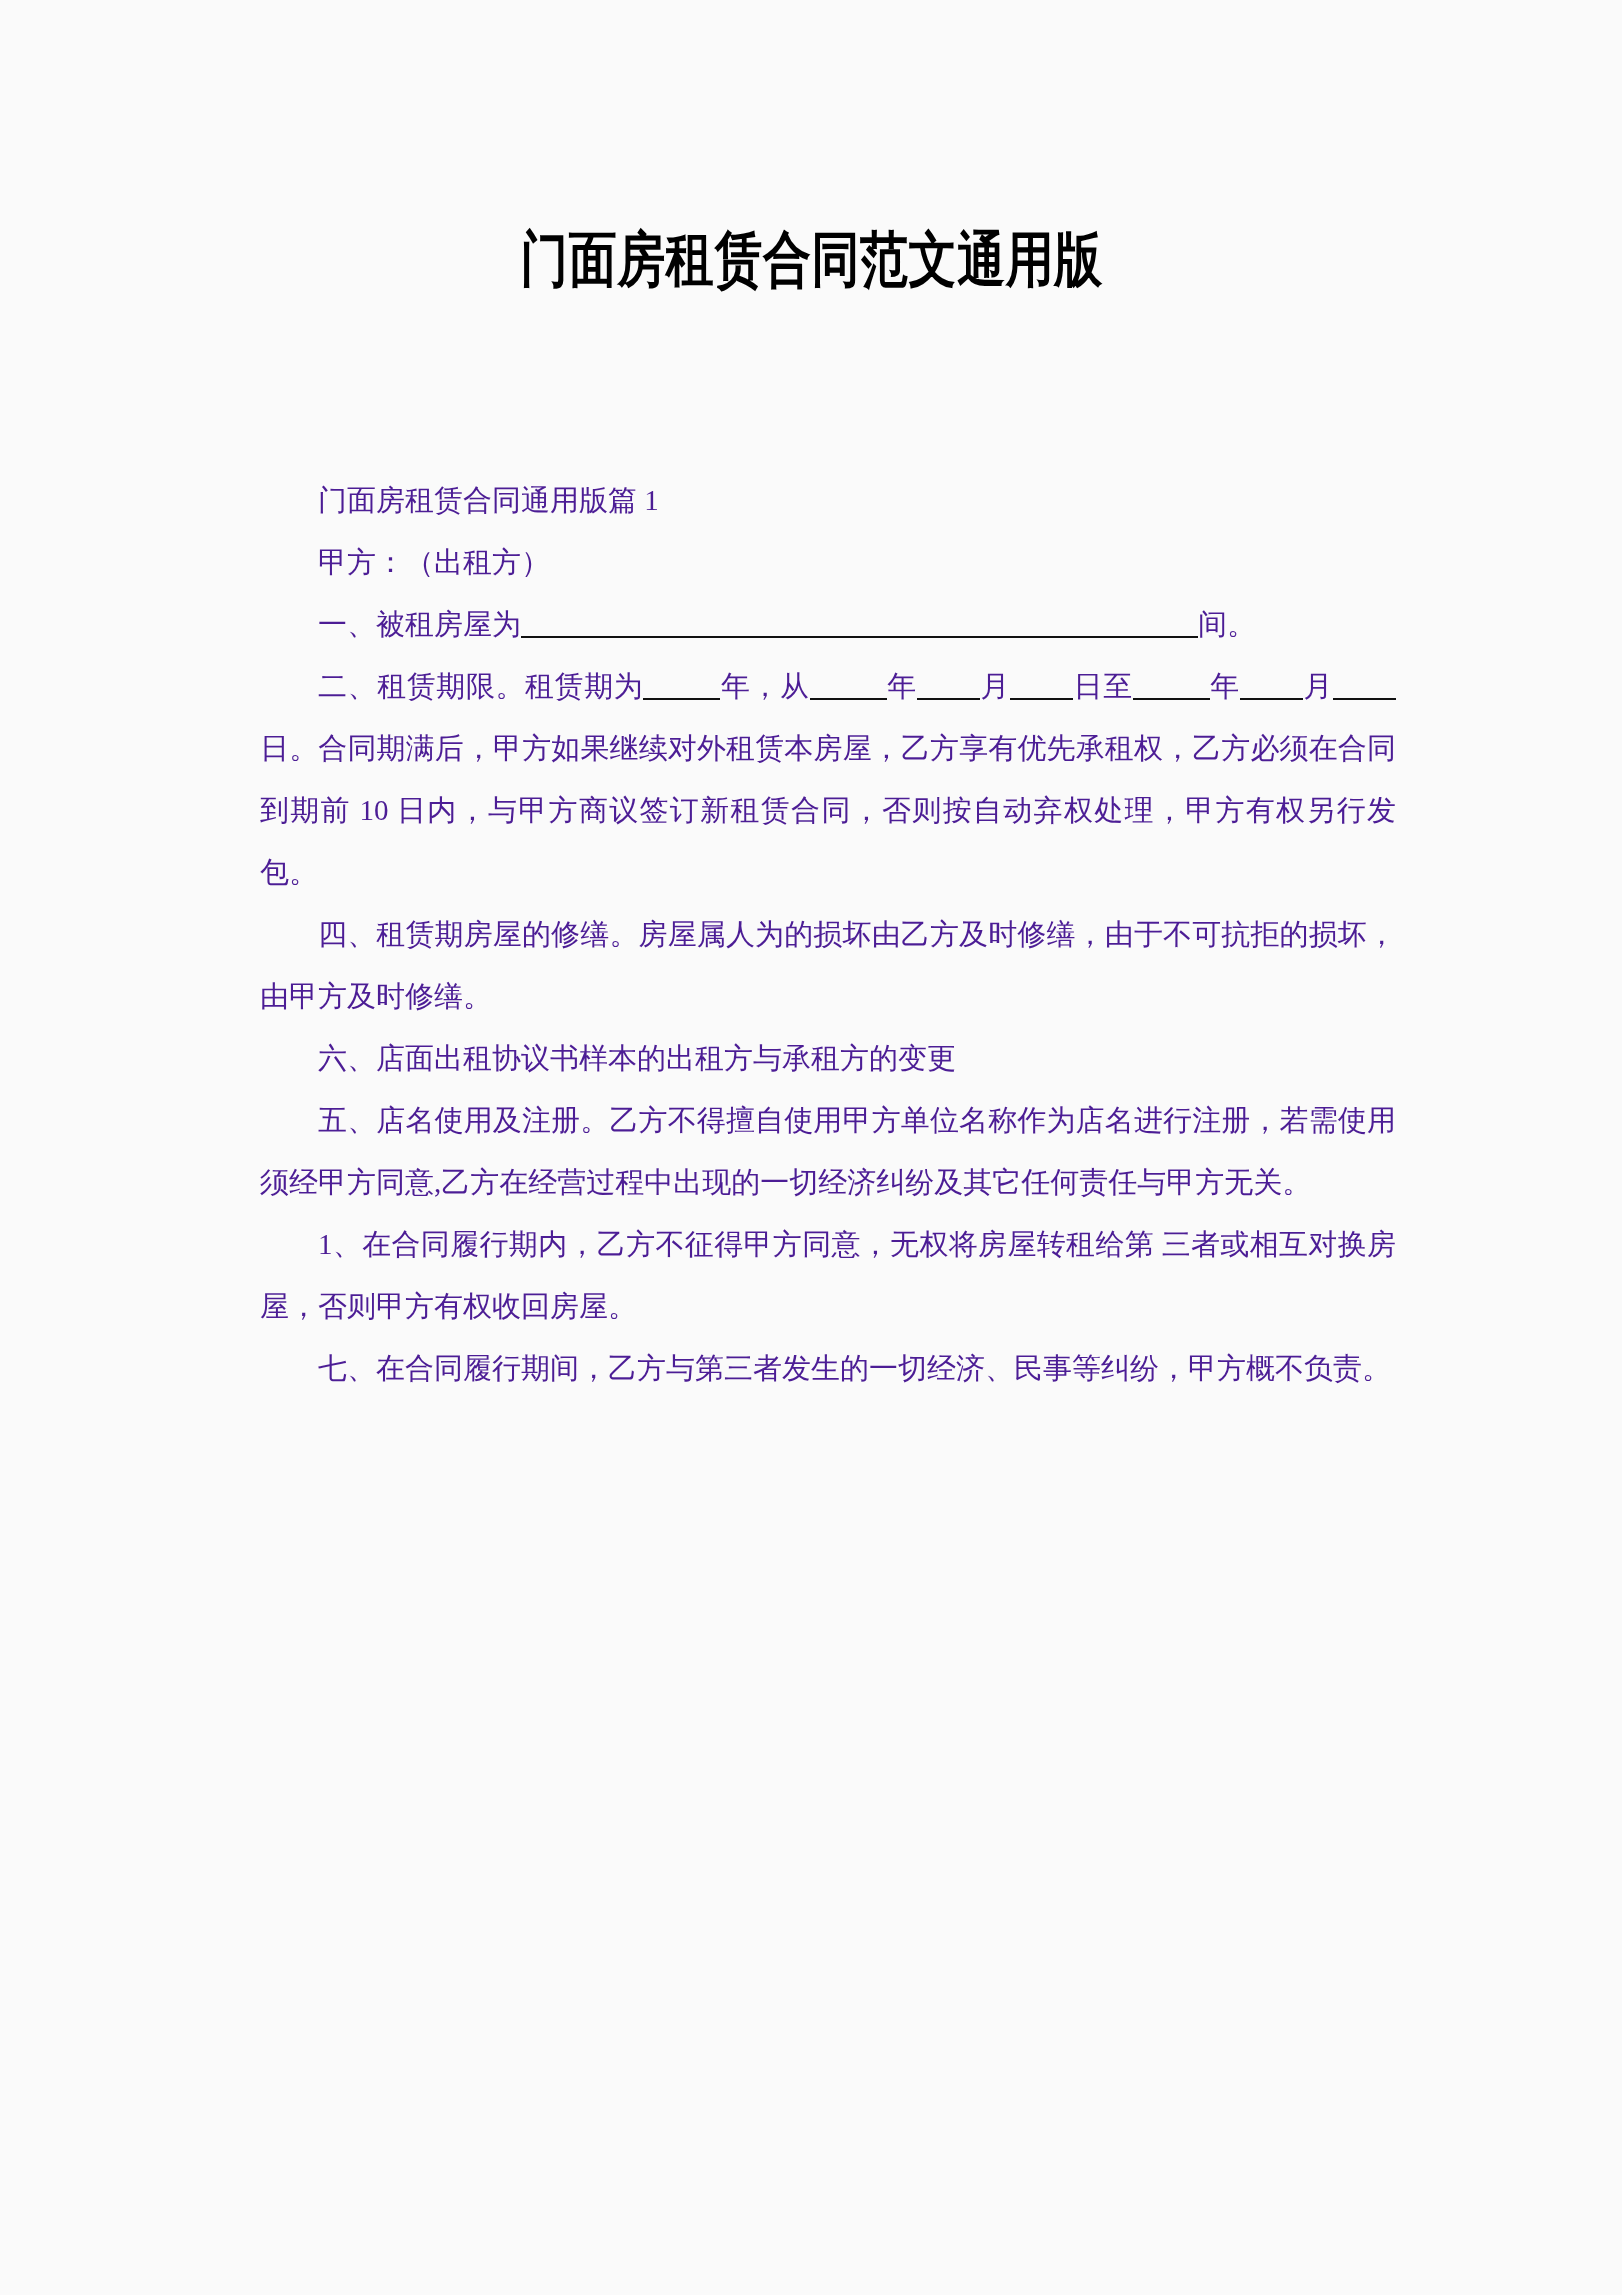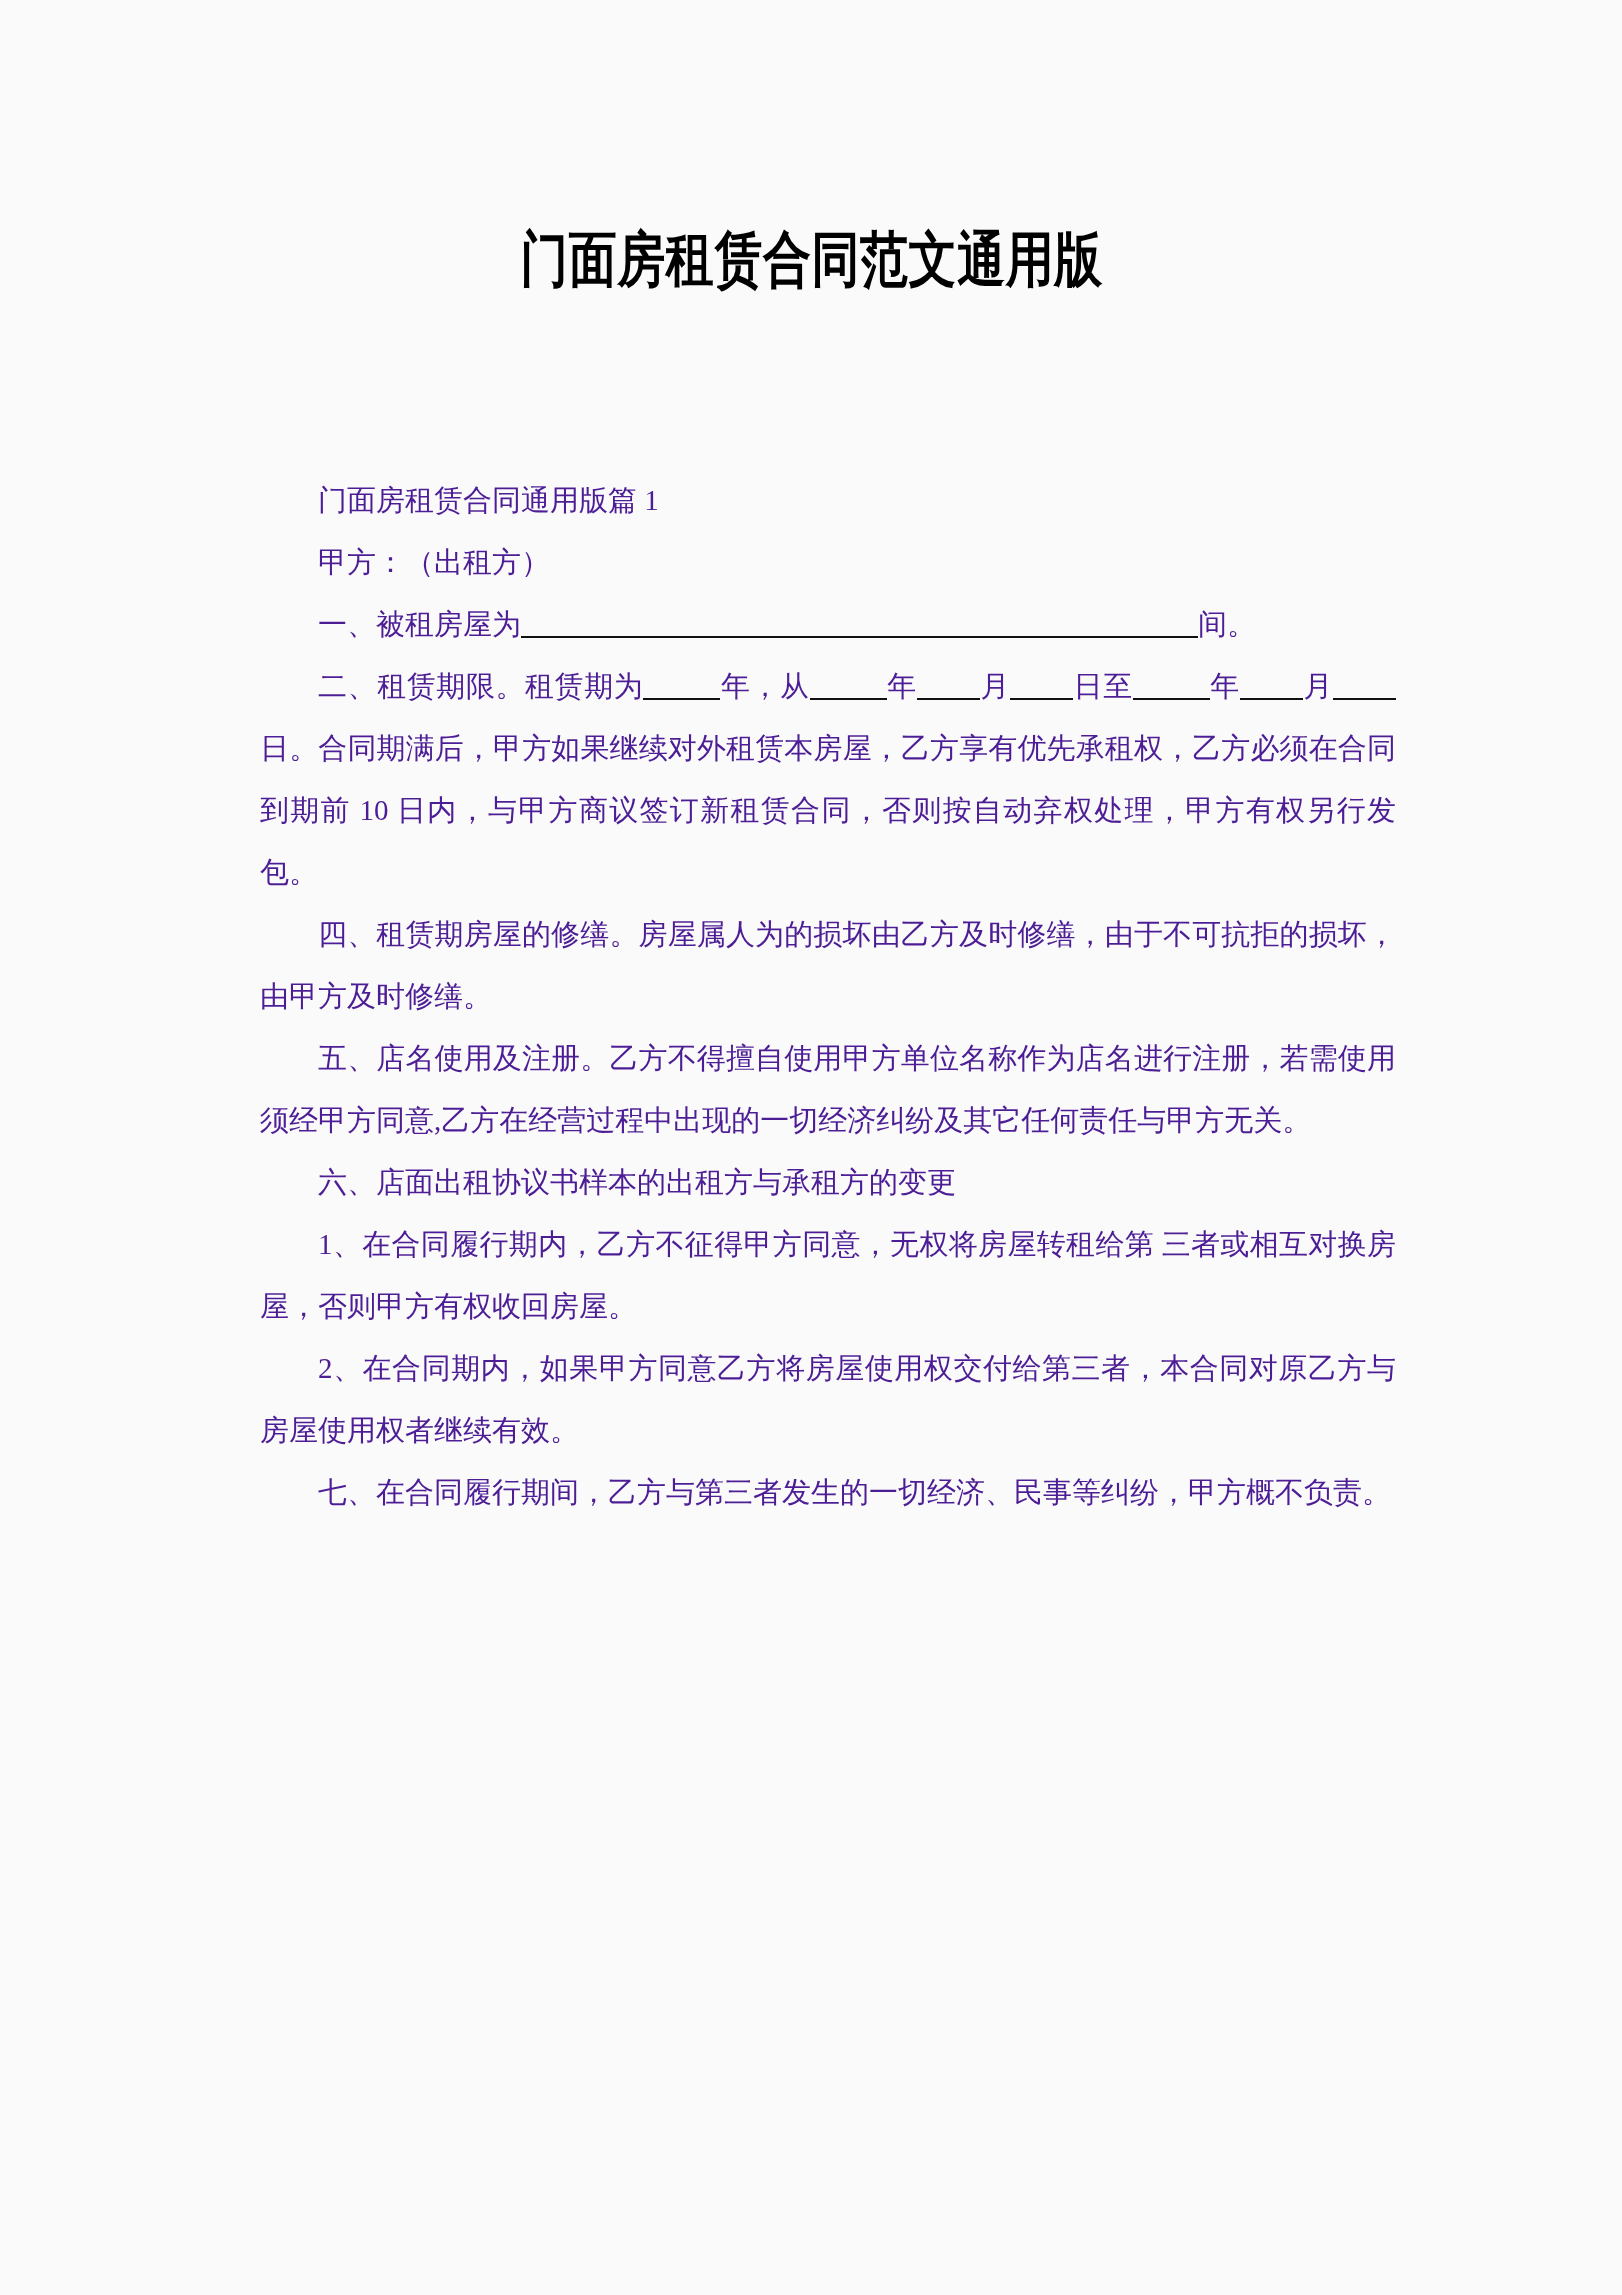--- a/index.html
+++ b/index.html
@@ -95,25 +95,24 @@
 
 
 
     <p class="para"><span>一、被租房屋为</span><span class="blank w-xl"></span><span>间。</span></p>
 
     <p class="para"><span>二、租赁期限。租赁期为</span><span class="blank w-m"></span><span>年，从</span><span class="blank w-m"></span><span>年</span><span class="blank w-s"></span><span>月</span><span class="blank w-s"></span><span>日至</span><span class="blank w-m"></span><span>年</span><span class="blank w-s"></span><span>月</span><span class="blank w-s"></span><span>日。合同期满后，甲方如果继续对外租赁本房屋，乙方享有优先承租权，乙方必须在合同到期前 10 日内，与甲方商议签订新租赁合同，否则按自动弃权处理，甲方有权另行发包。</span></p>
 
 
     <p class="para">四、租赁期房屋的修缮。房屋属人为的损坏由乙方及时修缮，由于不可抗拒的损坏，由甲方及时修缮。</p>
 
+    <p class="para short">六、店面出租协议书样本的出租方与承租方的变更</p>
+
     <p class="para">五、店名使用及注册。乙方不得擅自使用甲方单位名称作为店名进行注册，若需使用须经甲方同意,乙方在经营过程中出现的一切经济纠纷及其它任何责任与甲方无关。</p>
-
-    <p class="para short">六、店面出租协议书样本的出租方与承租方的变更</p>
 
     <p class="para">1、在合同履行期内，乙方不征得甲方同意，无权将房屋转租给第 三者或相互对换房屋，否则甲方有权收回房屋。</p>
 
-    <p class="para">2、在合同期内，如果甲方同意乙方将房屋使用权交付给第三者，本合同对原乙方与房屋使用权者继续有效。</p>
 
     <p class="para">七、在合同履行期间，乙方与第三者发生的一切经济、民事等纠纷，甲方概不负责。</p>
 
   </div>
 </div>
 
 
 </body></html>

